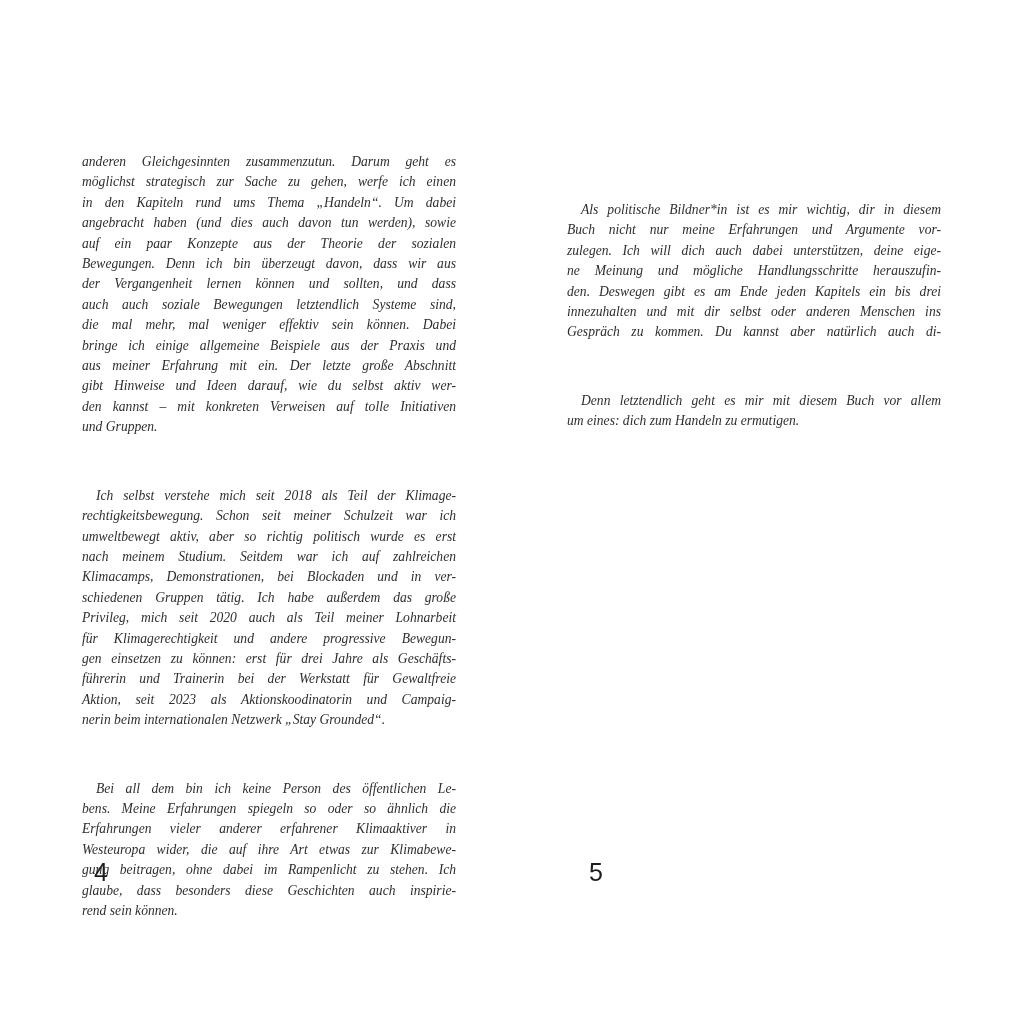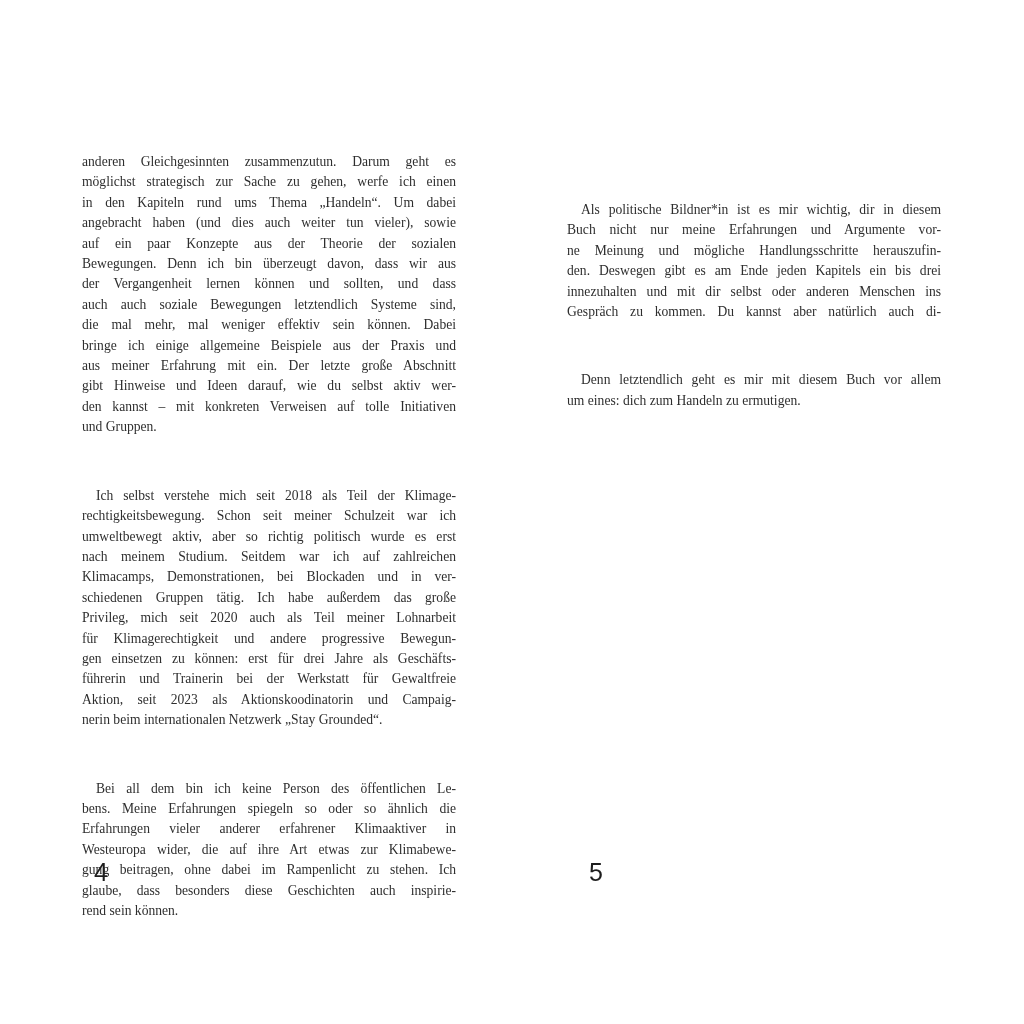--- a/index.html
+++ b/index.html
@@ -24,20 +24,21 @@
     color: #2e2e2e;
   }
   .col-left  { left: 82px;  }
   .col-right { left: 567px; }
   .paragraph { margin: 0; padding: 0; }
   .line {
     text-align: justify;
     text-align-last: justify;
     -moz-text-align-last: justify;
     white-space: normal;
+    font-style: italic;
   }
   .line.last { text-align-last: left; -moz-text-align-last: left; }
   .line.indent { text-indent: 14px; margin-top: 48px; }
   .page-number {
     position: absolute;
     font-family: "Liberation Sans", sans-serif;
     font-size: 25px;
     line-height: 25px;
     color: #1d1d1d;
   }
@@ -47,21 +48,21 @@
 </head>
 <body>
 
 <div class="spread">
 
   <div class="column col-left">
       <div class="paragraph">
         <div class="line">anderen Gleichgesinnten zusammenzutun. Darum geht es</div>
         <div class="line">möglichst strategisch zur Sache zu gehen, werfe ich einen</div>
         <div class="line">in den Kapiteln rund ums Thema „Handeln“. Um dabei</div>
-        <div class="line">angebracht haben (und dies auch weiter tun vieler), sowie</div>
+        <div class="line">angebracht haben (und dies auch davon tun werden), sowie</div>
         <div class="line">auf ein paar Konzepte aus der Theorie der sozialen</div>
         <div class="line">Bewegungen. Denn ich bin überzeugt davon, dass wir aus</div>
         <div class="line">der Vergangenheit lernen können und sollten, und dass</div>
         <div class="line">auch auch soziale Bewegungen letztendlich Systeme sind,</div>
         <div class="line">die mal mehr, mal weniger effektiv sein können. Dabei</div>
         <div class="line">bringe ich einige allgemeine Beispiele aus der Praxis und</div>
         <div class="line">aus meiner Erfahrung mit ein. Der letzte große Abschnitt</div>
         <div class="line">gibt Hinweise und Ideen darauf, wie du selbst aktiv wer-</div>
         <div class="line">den kannst – mit konkreten Verweisen auf tolle Initiativen</div>
         <div class="line last">und Gruppen.</div>
@@ -88,20 +89,21 @@
         <div class="line">gung beitragen, ohne dabei im Rampenlicht zu stehen. Ich</div>
         <div class="line">glaube, dass besonders diese Geschichten auch inspirie-</div>
         <div class="line last">rend sein können.</div>
       </div>
     </div>
 
   <div class="column col-right">
       <div class="paragraph">
         <div class="line indent">Als politische Bildner*in ist es mir wichtig, dir in diesem</div>
         <div class="line">Buch nicht nur meine Erfahrungen und Argumente vor-</div>
+        <div class="line">zulegen. Ich will dich auch dabei unterstützen, deine eige-</div>
         <div class="line">ne Meinung und mögliche Handlungsschritte herauszufin-</div>
         <div class="line">den. Deswegen gibt es am Ende jeden Kapitels ein bis drei</div>
         <div class="line">innezuhalten und mit dir selbst oder anderen Menschen ins</div>
         <div class="line">Gespräch zu kommen. Du kannst aber natürlich auch di-</div>
       </div>
       <div class="paragraph">
         <div class="line indent">Denn letztendlich geht es mir mit diesem Buch vor allem</div>
         <div class="line last">um eines: dich zum Handeln zu ermutigen.</div>
       </div>
     </div>

